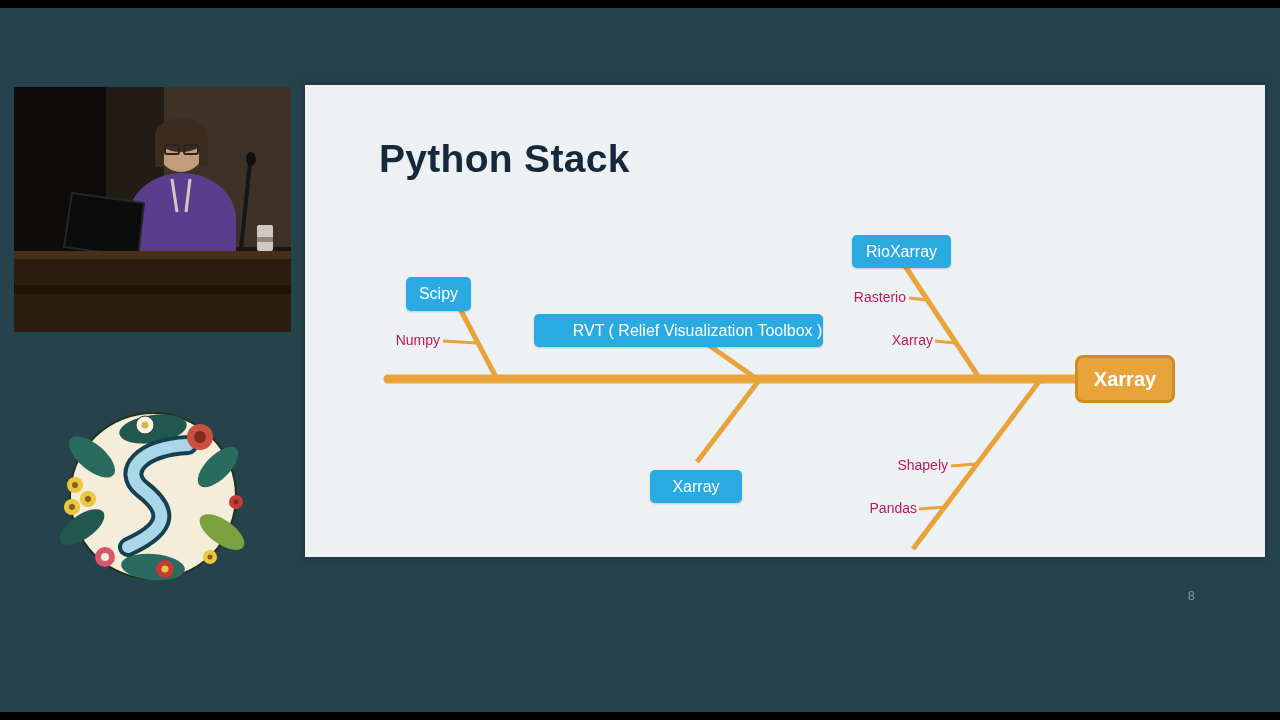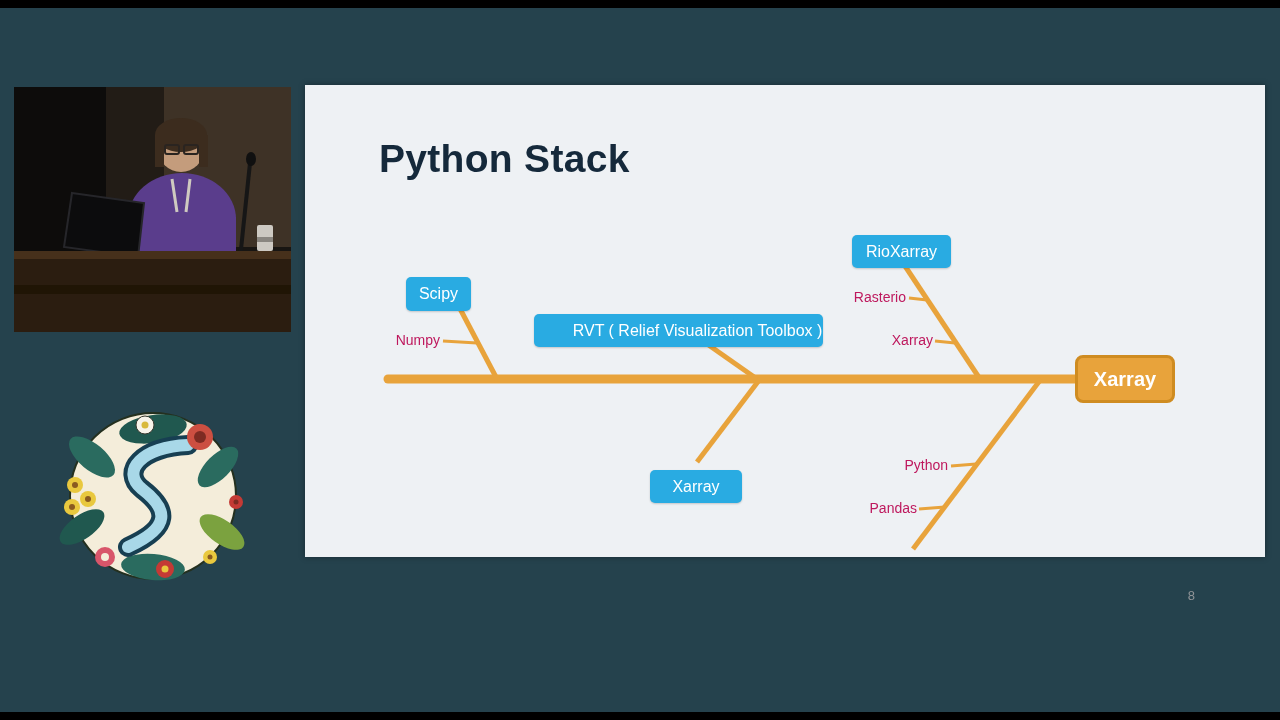--- a/index.html
+++ b/index.html
@@ -133,20 +133,20 @@
       <div class="pybox box-scipy">Scipy</div>
       <div class="pybox box-rvt">RVT ( Relief Visualization Toolbox )</div>
       <div class="pybox box-rioxarray">RioXarray</div>
       <div class="pybox box-geocube">Xarray</div>
 
       <div class="head-box">Xarray</div>
 
       <div class="sublabel sub-numpy">Numpy</div>
       <div class="sublabel sub-rasterio">Rasterio</div>
       <div class="sublabel sub-xarray">Xarray</div>
-      <div class="sublabel sub-shapely">Python</div>
+      <div class="sublabel sub-shapely">Shapely</div>
       <div class="sublabel sub-pandas">Pandas</div>
 
       <div class="page-number">8</div>
     </div>
 
   </div>
 </div>
 
 </body></html>

